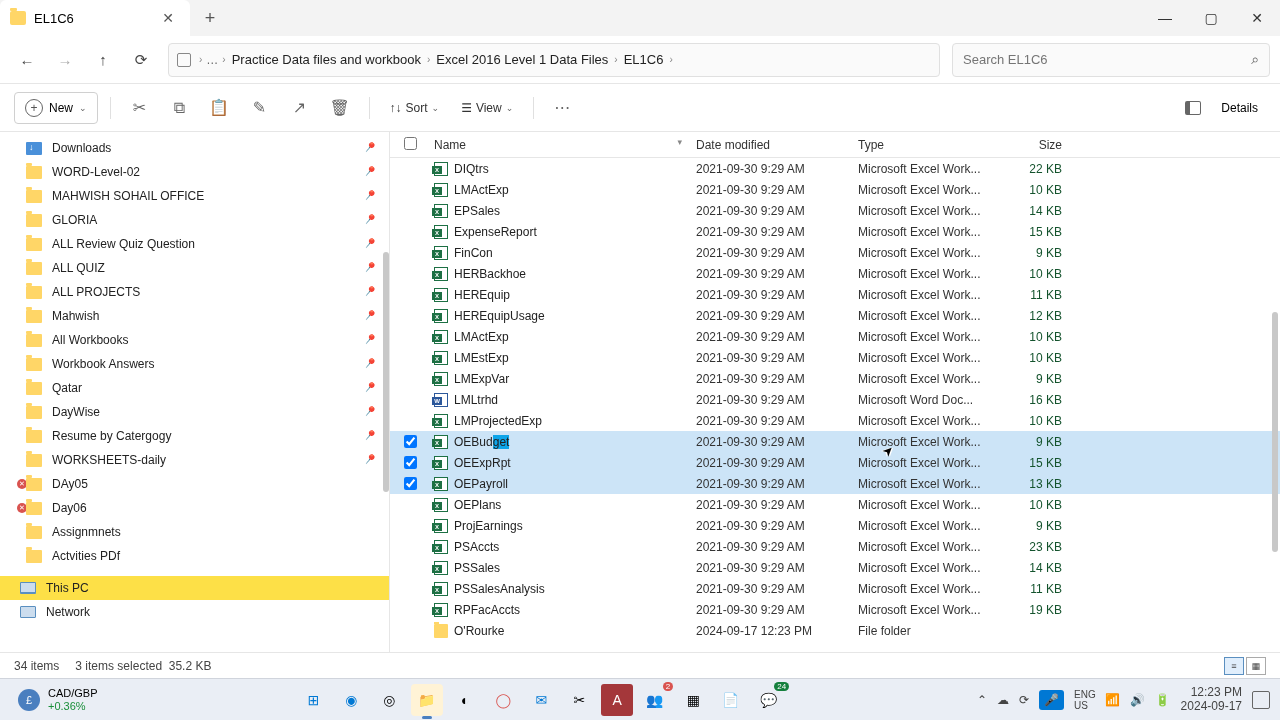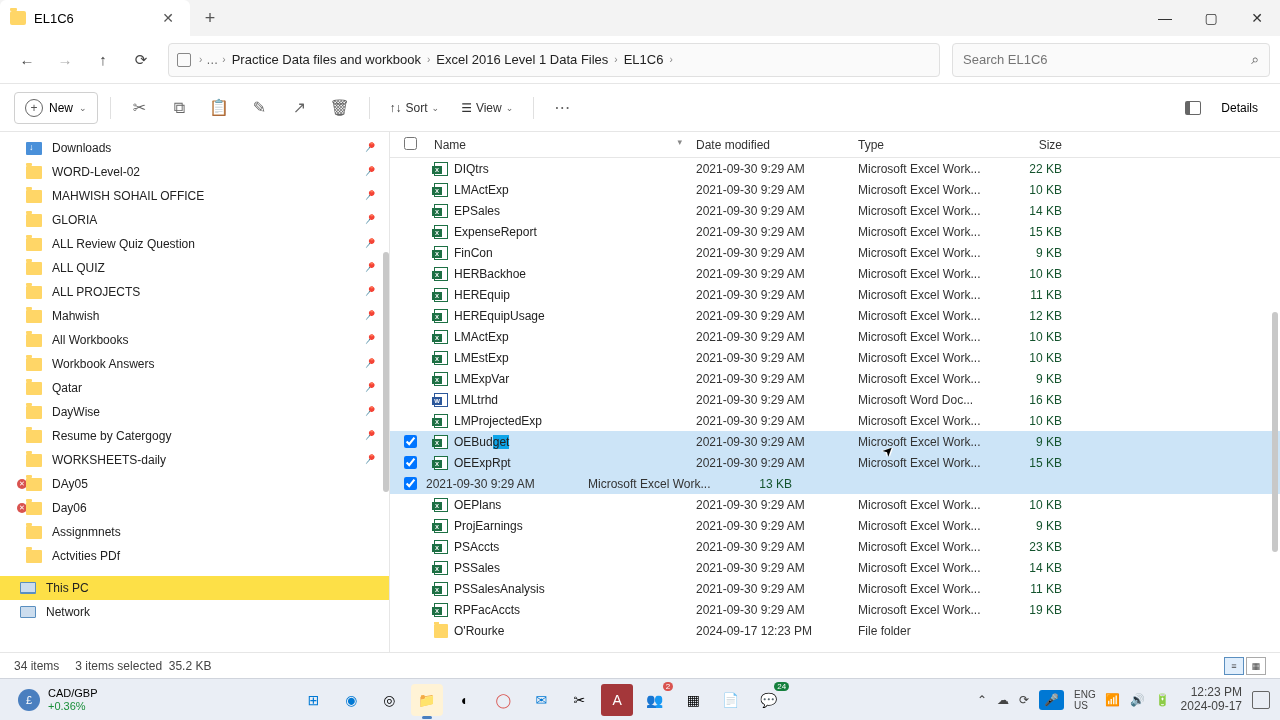--- a/index.html
+++ b/index.html
@@ -447,20 +447,24 @@
             <span>OEExpRpt</span>
           </div>
           <div class="row-date">2021-09-30 9:29 AM</div>
           <div class="row-type">Microsoft Excel Work...</div>
           <div class="row-size">15 KB</div>
         </div>
         <div class="file-row sel">
           <div class="row-check">
             <input type="checkbox" checked="" style="">
           </div>
+          <div class="row-name">
+            <span class="file-ico"></span>
+            <span>OEPayroll</span>
+          </div>
           <div class="row-date">2021-09-30 9:29 AM</div>
           <div class="row-type">Microsoft Excel Work...</div>
           <div class="row-size">13 KB</div>
         </div>
         <div class="file-row">
           <div class="row-check"></div>
           <div class="row-name">
             <span class="file-ico"></span>
             <span>OEPlans</span>
           </div>

